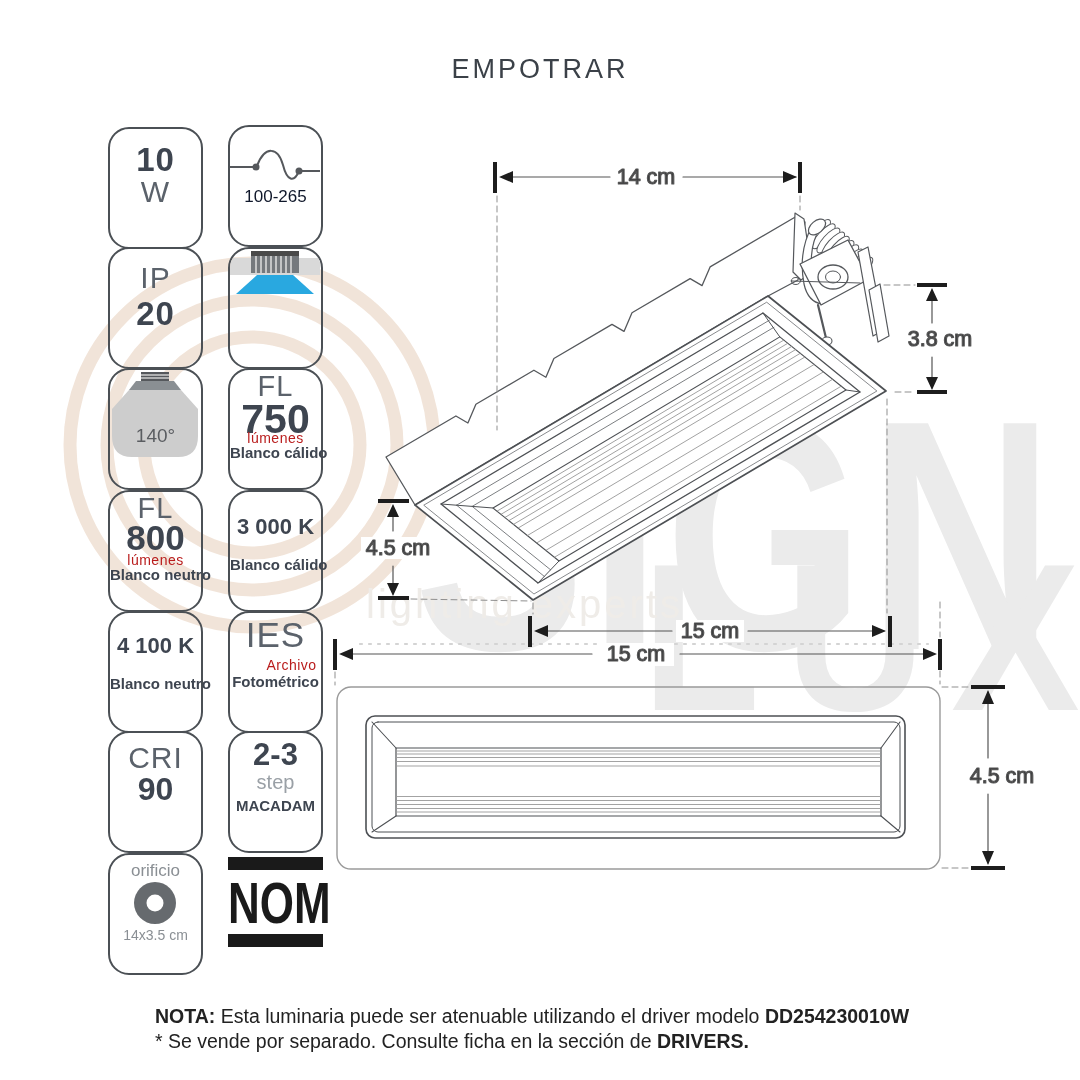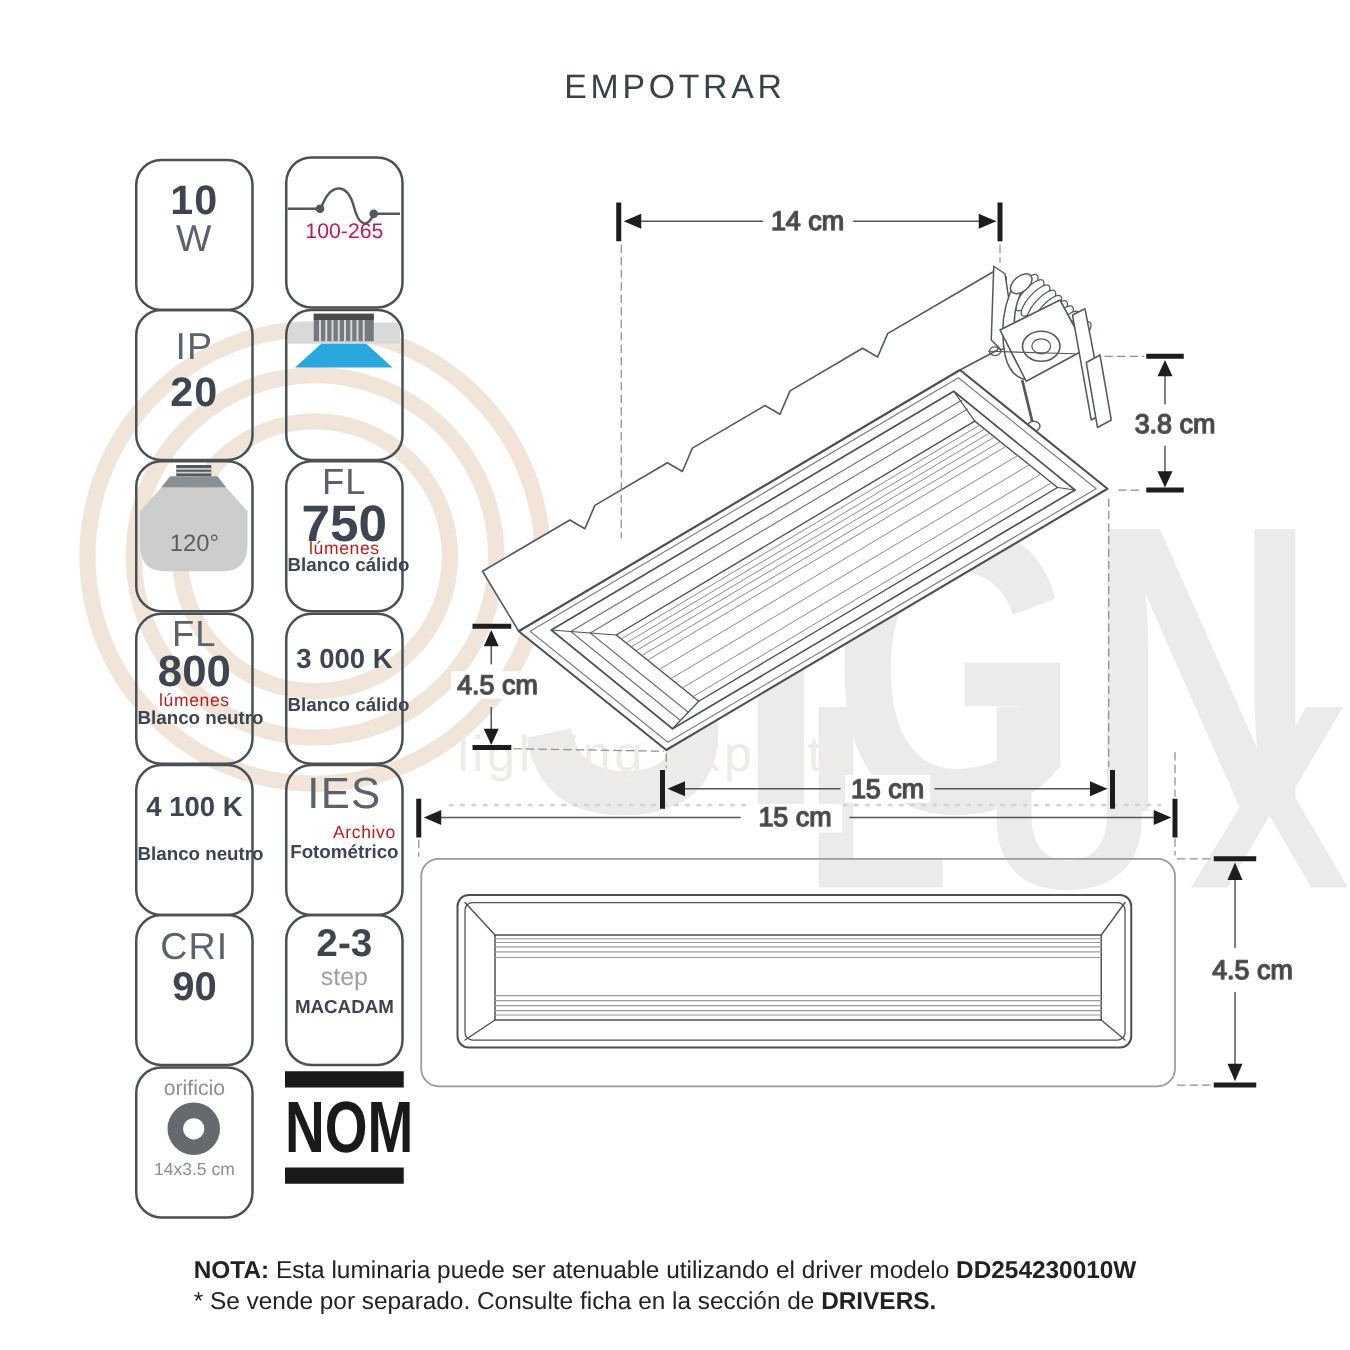--- a/index.html
+++ b/index.html
@@ -209,21 +209,21 @@
   <div class="badge" style="left:228px;top:125px;">
     <svg width="90" height="60" style="position:absolute;left:0;top:6px;">
       <g fill="none" stroke="#55585c" stroke-width="2">
         <path d="M0,34 H24"></path>
           <path d="M70,38 H90"></path>
         <path d="M27,33 C35,12 48,14 53,32 C57,48 64,50 69,38"></path>
       </g>
       <circle cx="26" cy="34" r="3.5" fill="#55585c"></circle>
         <circle cx="69" cy="38" r="3.5" fill="#55585c"></circle>
     </svg>
-    <div class="t" style="top:48px;font-size:17px;color:#be185d;">100-265</div>
+    <div class="t" style="top:60px;font-size:17px;color:#0f172a;">100-265</div>
   </div>
 
   <div class="badge" style="left:108px;top:247px;">
     <div class="t light" style="top:12px;">IP</div>
     <div class="t big" style="top:46px;">20</div>
   </div>
   <div class="badge" style="left:228px;top:247px;overflow:hidden;">
     <svg width="90" height="90">
       <rect x="0" y="9" width="90" height="17" fill="#d9d9d9"></rect>
       <rect x="21" y="2" width="48" height="22" fill="#75797d"></rect>
@@ -237,21 +237,21 @@
 
   <div class="badge" style="left:108px;top:368px;overflow:hidden;">
     <svg width="90" height="90">
       <path d="M19,20 L71,20 L88,39 L88,66 Q88,87 68,87 L22,87 Q2,87 2,66 L2,39 Z" fill="#cdcdcd"></path>
       <rect x="31" y="2" width="28" height="9" fill="#55585c"></rect>
       <g stroke="#cdcdcd" stroke-width="1.4">
           <path d="M31,5 H59 M31,8 H59"></path>
         </g>
       <polygon points="26,11 64,11 71,20 19,20" fill="#8a8f93"></polygon>
     </svg>
-    <div class="t" style="top:55px;font-size:19px;color:#5a5d61;">120°</div>
+    <div class="t" style="top:55px;font-size:19px;color:#5a5d61;">140°</div>
   </div>
   <div class="badge" style="left:228px;top:368px;">
     <div class="t light" style="top:0px;font-size:29px;">FL</div>
     <div class="t" style="top:26px;font-size:41px;font-weight:bold;">750</div>
     <div class="t faint" style="top:60px;">lúmenes</div>
     <div class="t boldsm" style="top:74px;">Blanco cálido</div>
   </div>
 
   <div class="badge" style="left:108px;top:490px;">
     <div class="t light" style="top:0px;font-size:29px;">FL</div>

